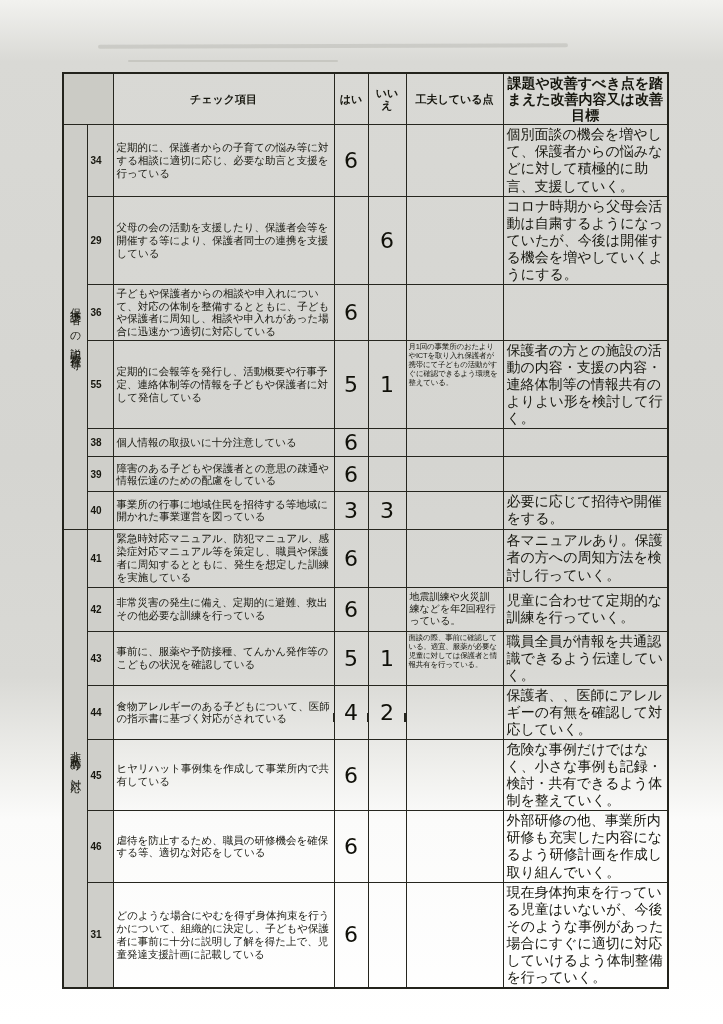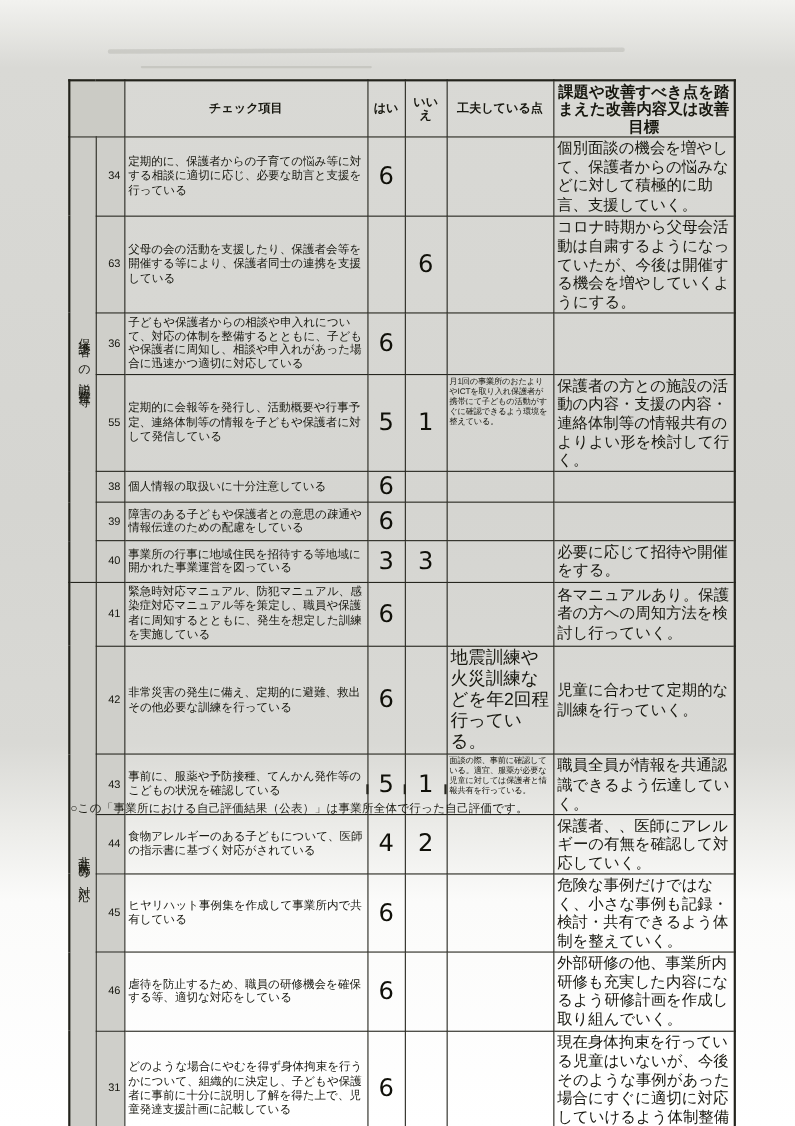--- a/index.html
+++ b/index.html
@@ -34,27 +34,27 @@
     overflow:hidden;
   }
   th.corner{background:#cbcbc5;}
   th.head{font-size:11px;font-weight:bold;text-align:center;padding:1px 2px;line-height:1.15;}
   th.imp-h{font-size:14px;}
   td.grp{
     writing-mode:vertical-rl;text-orientation:upright;
     text-align:center;font-size:11px;font-weight:normal;
     letter-spacing:3px;background:#cdcdc8;padding:4px 0;
   }
-  td.num{text-align:right;font-size:10px;font-weight:normal;background:#cfcfca;padding:0;}
+  td.num{text-align:left;font-size:10px;font-weight:bold;background:#cfcfca;padding:0;}
   td.item{font-size:10.5px;line-height:1.22;text-align:left;padding:2px 4px;margin-top:22px;}
   td.cnt{
     text-align:center;font-size:22px;padding:0;
     font-family:"DejaVu Sans",sans-serif;color:#101009;
   }
-  td.dev{font-size:16px;line-height:1.2;padding:2px 3px;}
+  td.dev{font-size:10px;line-height:1.2;padding:2px 3px;}
   td.dev.small{font-size:7.5px;line-height:1.2;letter-spacing:-0.2px;vertical-align:top;padding:1px 2px;}
   td.imp{font-size:14px;line-height:1.22;padding:2px 3px;vertical-align:top;padding-top:3px;}
   .footnote{
     position:absolute;left:64px;top:728px;
     font-size:10.5px;color:#1c1c14;letter-spacing:0.2px;
   }
 </style>
 </head>
 <body>
 
@@ -87,21 +87,21 @@
     <tr style="height:49px">
       <td class="grp" rowspan="7">保護者への説明責任等</td>
       <td class="num">34</td>
       <td class="item">定期的に、保護者からの子育ての悩み等に対する相談に適切に応じ、必要な助言と支援を行っている</td>
       <td class="cnt">6</td>
       <td class="cnt"></td>
       <td class="dev"></td>
       <td class="imp">個別面談の機会を増やして、保護者からの悩みなどに対して積極的に助言、支援していく。</td>
     </tr>
     <tr style="height:49px">
-      <td class="num">63</td>
+      <td class="num">29</td>
       <td class="item">父母の会の活動を支援したり、保護者会等を開催する等により、保護者同士の連携を支援している</td>
       <td class="cnt"></td>
       <td class="cnt">6</td>
       <td class="dev"></td>
       <td class="imp">コロナ時期から父母会活動は自粛するようになっていたが、今後は開催する機会を増やしていくようにする。</td>
     </tr>
     <tr style="height:56px">
       <td class="num">36</td>
       <td class="item">子どもや保護者からの相談や申入れについて、対応の体制を整備するとともに、子どもや保護者に周知し、相談や申入れがあった場合に迅速かつ適切に対応している</td>
       <td class="cnt">6</td>
@@ -199,14 +199,13 @@
       <td class="dev"></td>
       <td class="imp">現在身体拘束を行っている児童はいないが、今後そのような事例があった場合にすぐに適切に対応していけるよう体制整備を行っていく。</td>
     </tr>
   </tbody>
     </table>
 
   <div class="tick t1"></div>
   <div class="tick t2"></div>
   <div class="tick t3"></div>
 
-  <div class="footnote">○この「事業所における自己評価結果（公表）」は事業所全体で行った自己評価です。</div>
 </div>
 
 </body></html>

